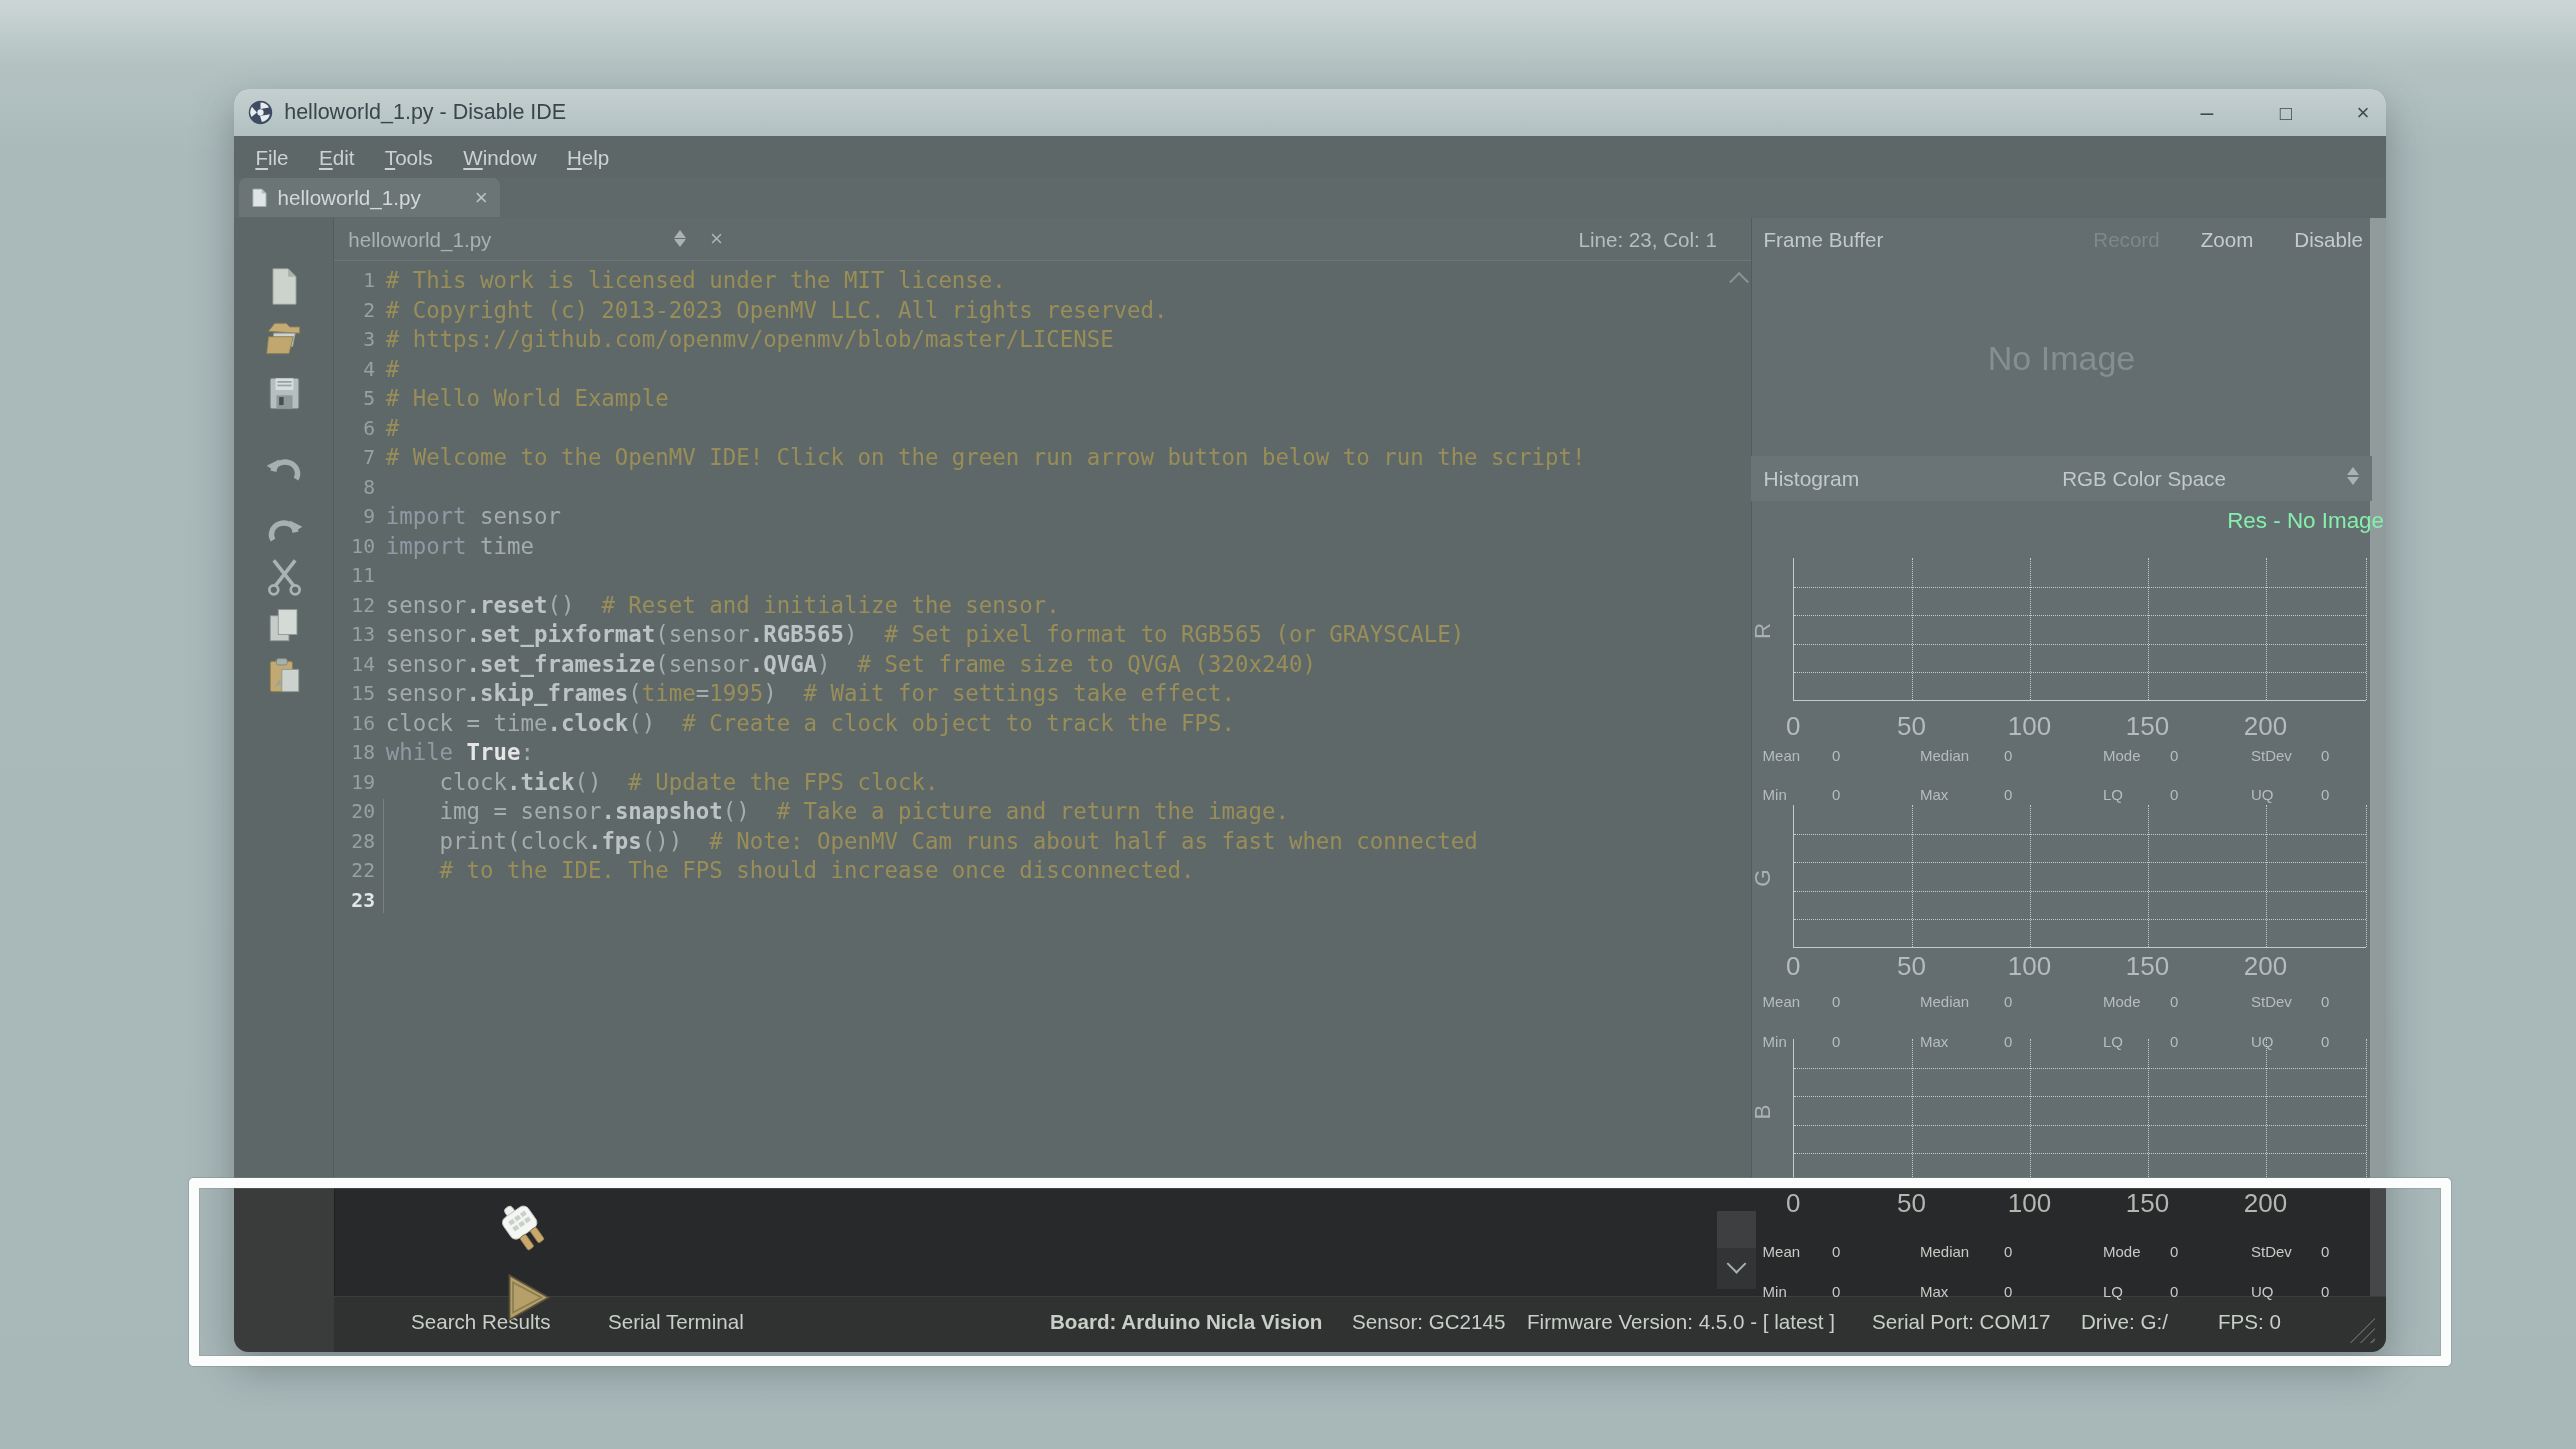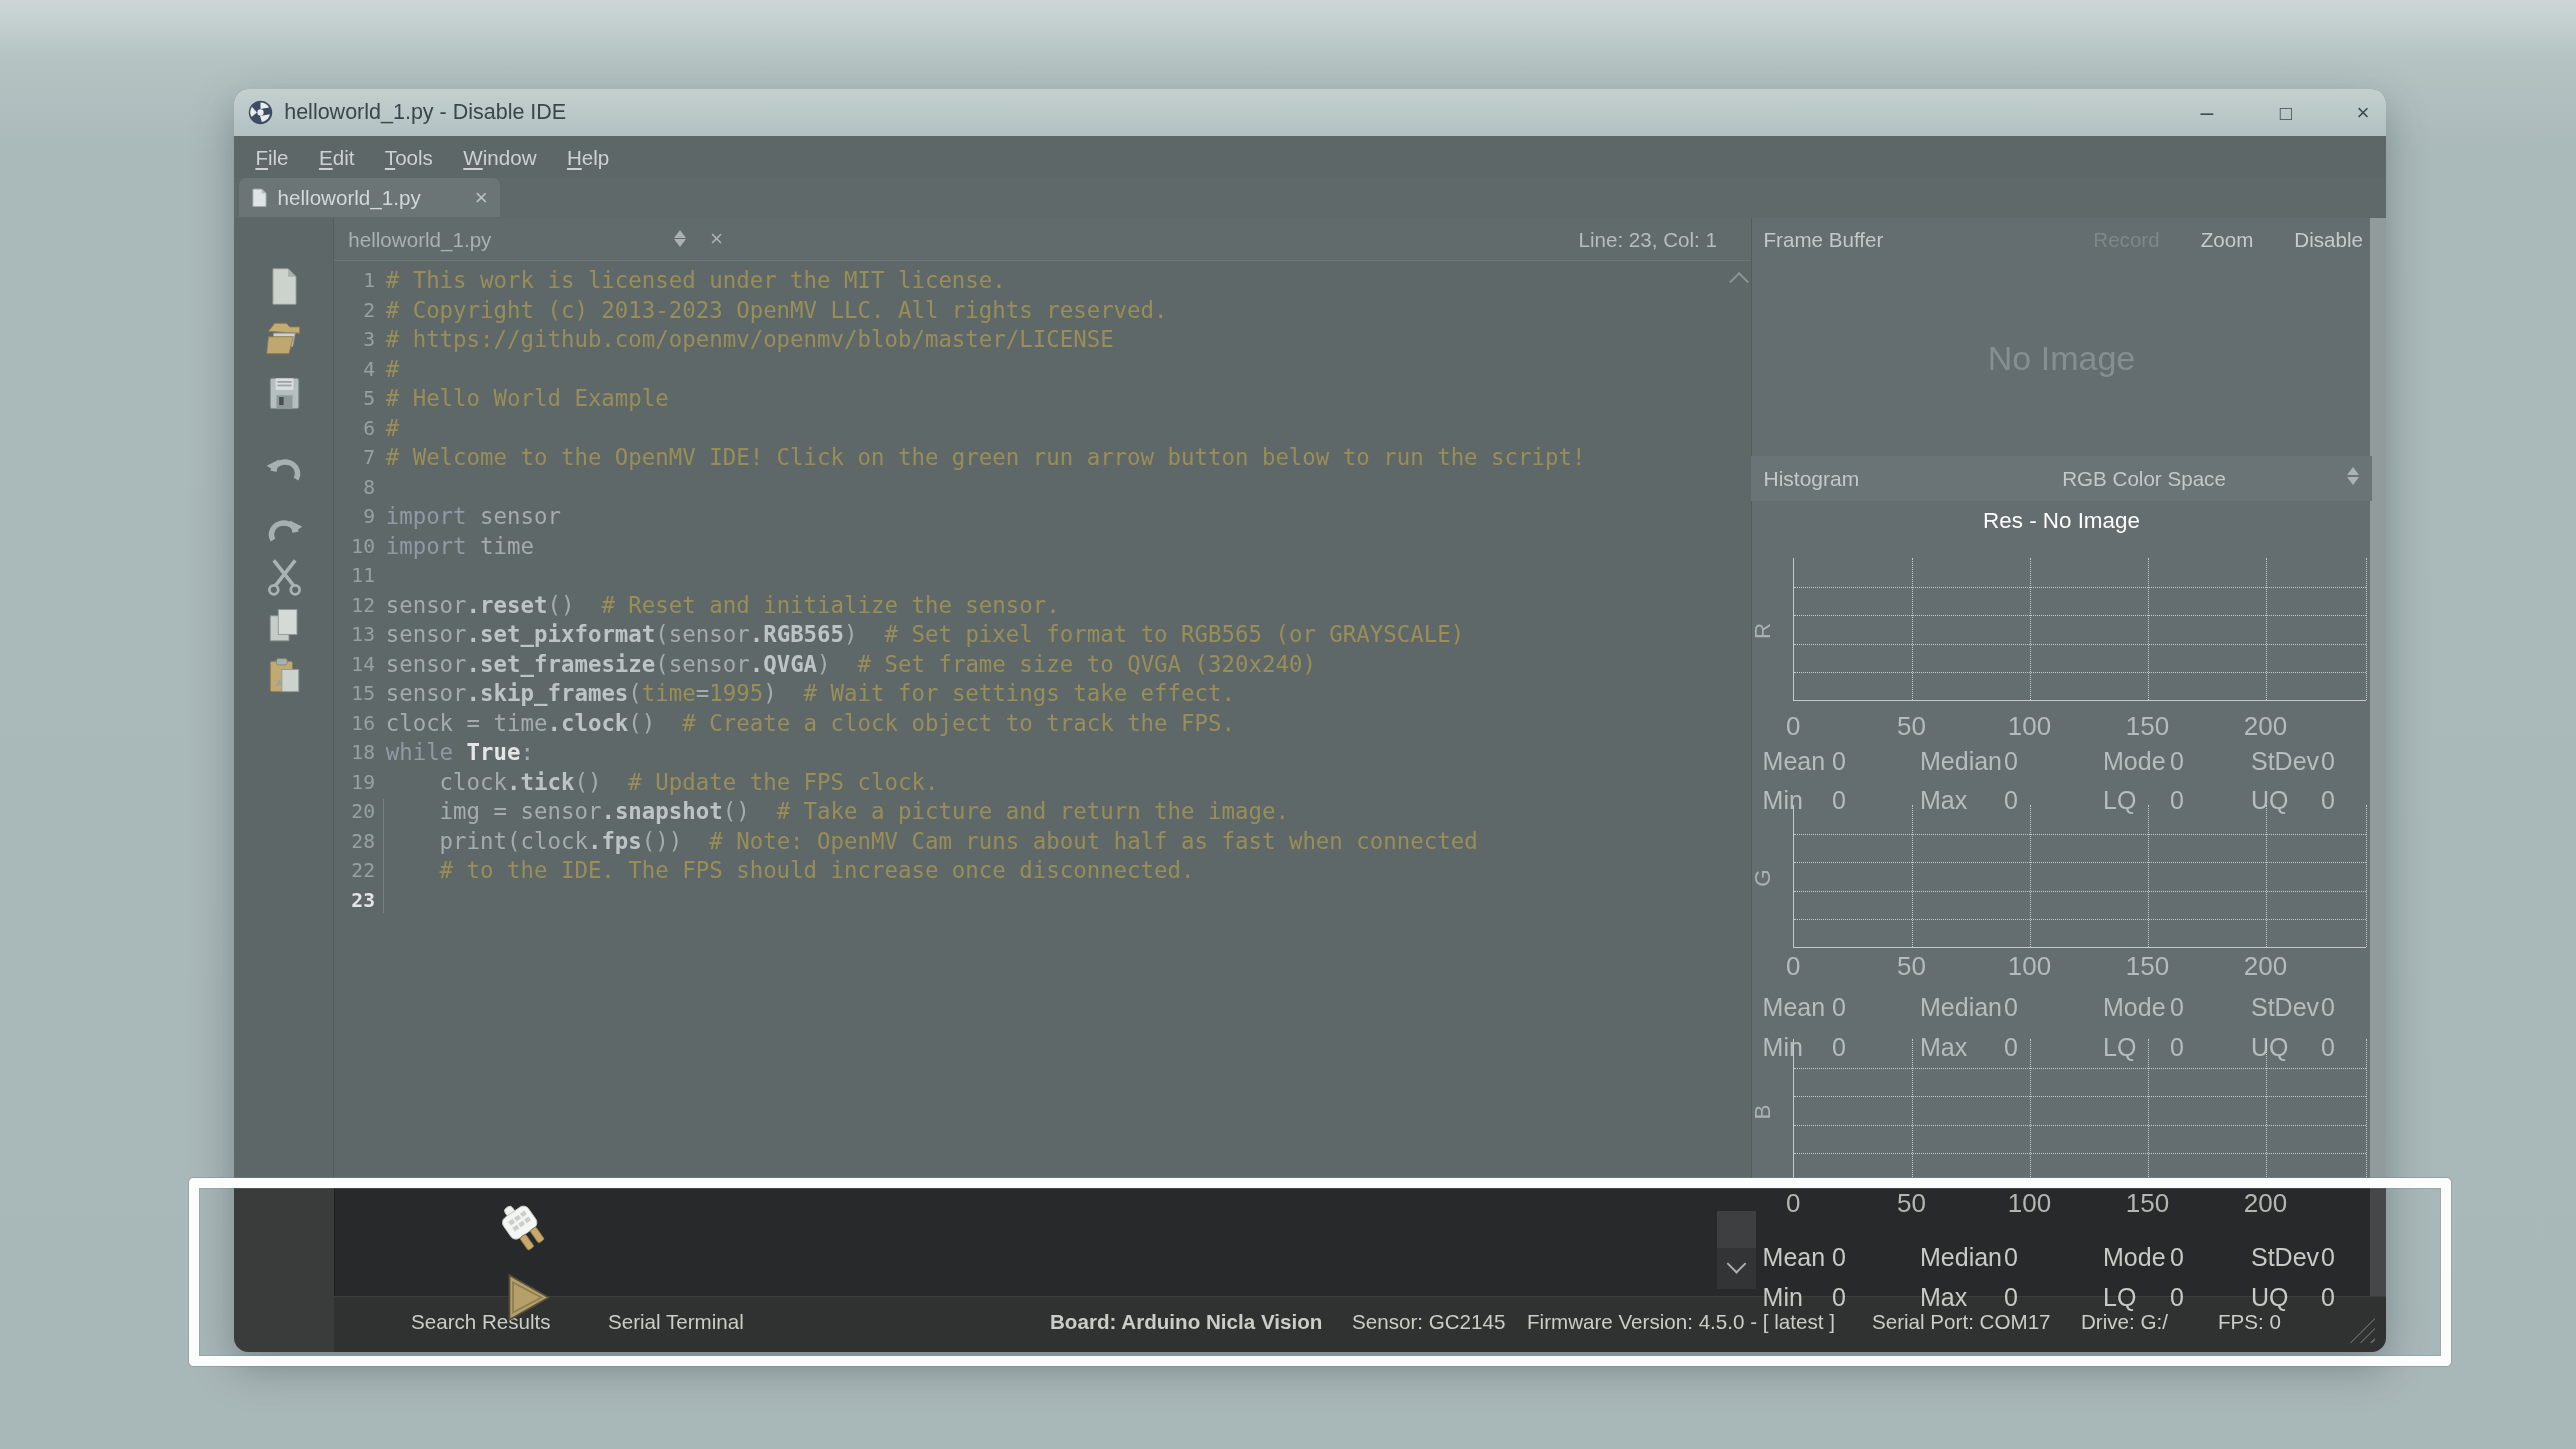--- a/index.html
+++ b/index.html
@@ -69,28 +69,28 @@
   .fb-title{position:absolute;left:12.5px;top:9.8px;color:#c2c9ca;font-size:20.6px}
   .fb-actions{position:absolute;right:23px;top:9.8px;display:flex;gap:41px}
   .fb-act{color:#c6cccd;font-size:20.6px}
   .fb-act.disabled{color:#7e8889}
   .fb-area{position:absolute;left:0;top:43px;width:621px;height:195px;display:flex;align-items:center;justify-content:center}
   .fb-area span{color:#858e90;font-size:34px}
   .hist-bar{position:absolute;left:0;top:238px;width:621px;height:45px;background:#6a7375}
   .hist-title{position:absolute;left:12.5px;top:10.7px;color:#c2c9ca;font-size:21px}
   .hist-cs{position:absolute;left:250px;top:10.7px;width:286px;text-align:center;color:#c2c9ca;font-size:20.6px}
   .hist-spin{right:12.5px;top:9px}
-  .res-label{position:absolute;left:0;top:290px;width:621px;text-align:center;color:#ffffff;font-size:22.4px}
+  .res-label{position:absolute;left:12px;top:290px;width:621px;text-align:right;color:#86efac;font-size:22.4px}
   .plot{position:absolute;left:42px;width:573px;height:143px;border-left:1.8px solid #c2caca;border-bottom:1.8px solid #c2caca;box-sizing:border-box}
   .gl-h{position:absolute;left:0;right:0;height:0;border-top:0.9px dotted rgba(212,220,220,.85)}
   .gl-v{position:absolute;top:0;bottom:0;width:0;border-left:0.9px dotted rgba(212,220,220,.85)}
   .ch-label{position:absolute;left:-1.8px;width:27px;text-align:center;color:#a9b1b2;font-size:22.4px;transform:rotate(-90deg)}
   .tick{position:absolute;width:63px;text-align:center;font-size:26px;color:#b5bcbd}
   .tick.dark{color:#b2b7b0}
-  .st{position:absolute;font-size:25px;color:#b6bdbe;white-space:nowrap}
+  .st{position:absolute;font-size:15px;color:#b6bdbe;white-space:nowrap}
   .st.dark{color:#c6cbc5}
   
   .tb-icon{position:absolute;left:29.5px;width:41px;height:41px}
   .bt-icon{position:absolute}
   
   
   .hl-rect{position:absolute;left:189px;top:1178px;width:2262px;height:188px;border:10.7px solid #fbfdfd;border-radius:4.5px;
            box-shadow:0 0 0 0.9px rgba(125,135,135,.45), inset 0 0 0 0.9px rgba(125,135,135,.3);box-sizing:border-box;pointer-events:none}
 </style>
 </head>

